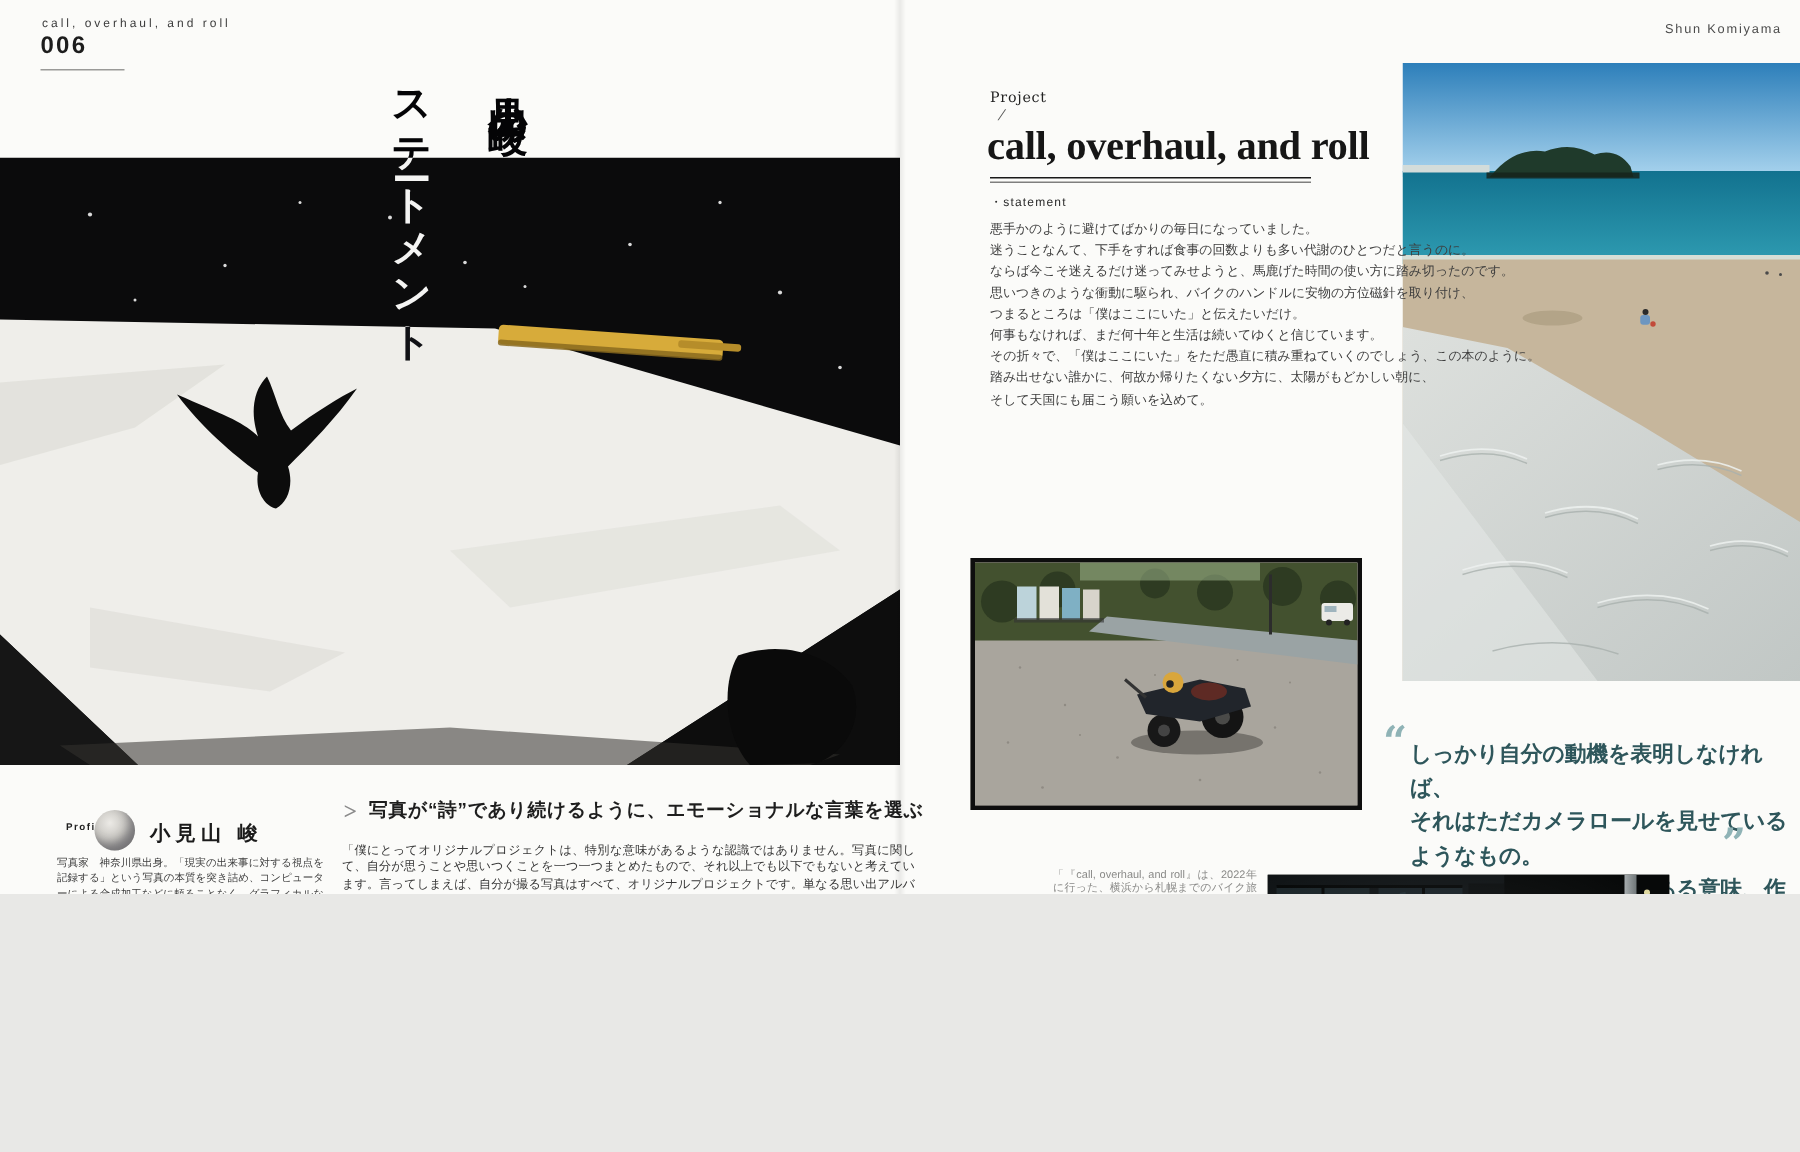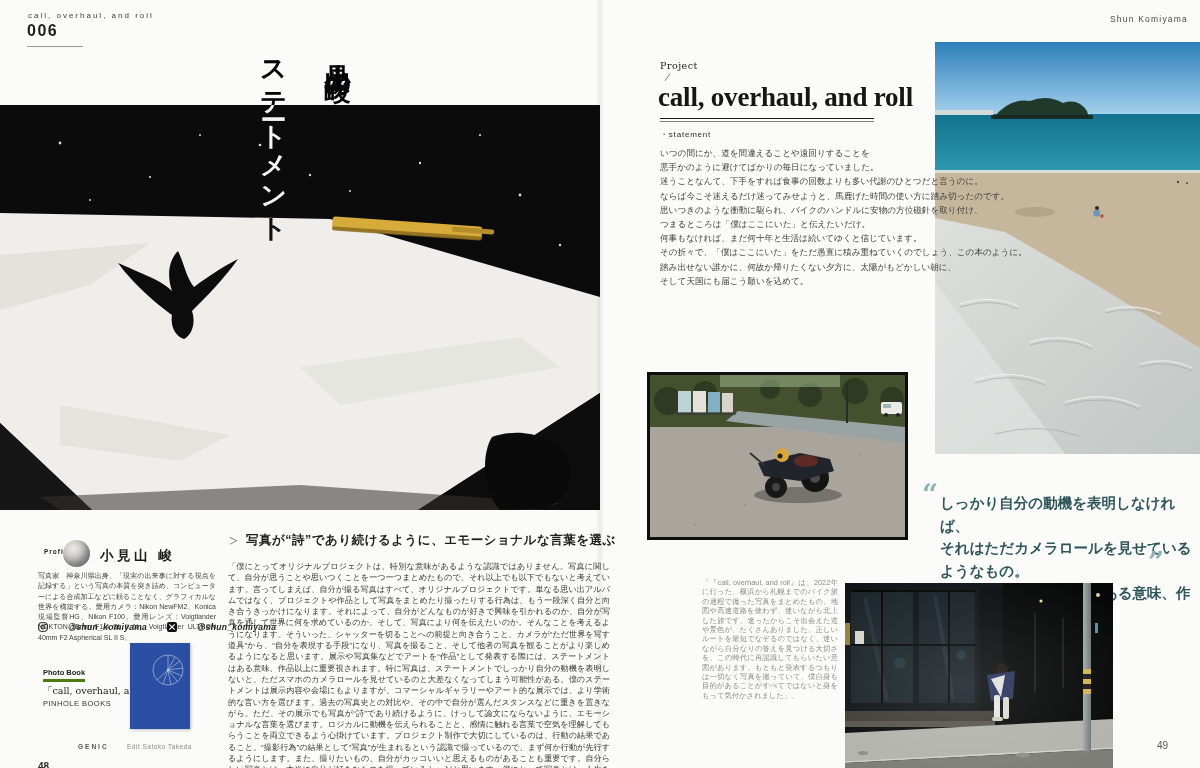--- a/index.html
+++ b/index.html
@@ -1,16 +1,16 @@
 <!DOCTYPE html>
 <html><head>
 <meta charset="utf-8">
 <style>
   html,body{margin:0;padding:0;background:#e8e8e6;}
-  .spread{position:relative;width:1200px;height:768px;background:#fbfbf9;overflow:hidden;
+  .spread{position:relative;width:1200px;height:596px;background:#fbfbf9;overflow:hidden;
           font-family:"Liberation Sans",sans-serif;color:#222;}
   .abs{position:absolute;}
   
   .kicker{left:28px;top:11px;font-size:8px;letter-spacing:2px;color:#3c3c3c;}
   .folio006{left:27px;top:22px;font-size:16px;font-weight:600;letter-spacing:1.5px;color:#1d1d1d;}
   .folio006-rule{left:27px;top:46px;width:56px;height:1px;background:#9a9a98;}
   
   .hero{left:0;top:105px;width:600px;height:405px;}
   .hero svg{display:block;width:100%;height:100%;}
   
@@ -217,21 +217,20 @@
   </div>
 
   <div class="abs proj-label">Project</div>
   <div class="abs proj-slash">/</div>
   <div class="abs proj-title">call, overhaul, and roll</div>
   <div class="abs proj-rule1"></div>
   <div class="abs proj-rule2"></div>
   <div class="abs stmt-label"><span>・</span><span>statement</span></div>
 
   <div class="abs stmt">
-    <div class="st-line">いつの間にか、道を間違えることや遠回りすることを</div>
     <div class="st-line">悪手かのように避けてばかりの毎日になっていました。</div>
     <div class="st-line">迷うことなんて、下手をすれば食事の回数よりも多い代謝のひとつだと言うのに。</div>
     <div class="st-line">ならば今こそ迷えるだけ迷ってみせようと、馬鹿げた時間の使い方に踏み切ったのです。</div>
     <div class="st-line">思いつきのような衝動に駆られ、バイクのハンドルに安物の方位磁針を取り付け、</div>
     <div class="st-line">つまるところは「僕はここにいた」と伝えたいだけ。</div>
     <div class="st-line">何事もなければ、まだ何十年と生活は続いてゆくと信じています。</div>
     <div class="st-line">その折々で、「僕はここにいた」をただ愚直に積み重ねていくのでしょう、この本のように。</div>
     <div class="st-line">踏み出せない誰かに、何故か帰りたくない夕方に、太陽がもどかしい朝に、</div>
     <div class="st-line">そして天国にも届こう願いを込めて。</div>
   </div>

